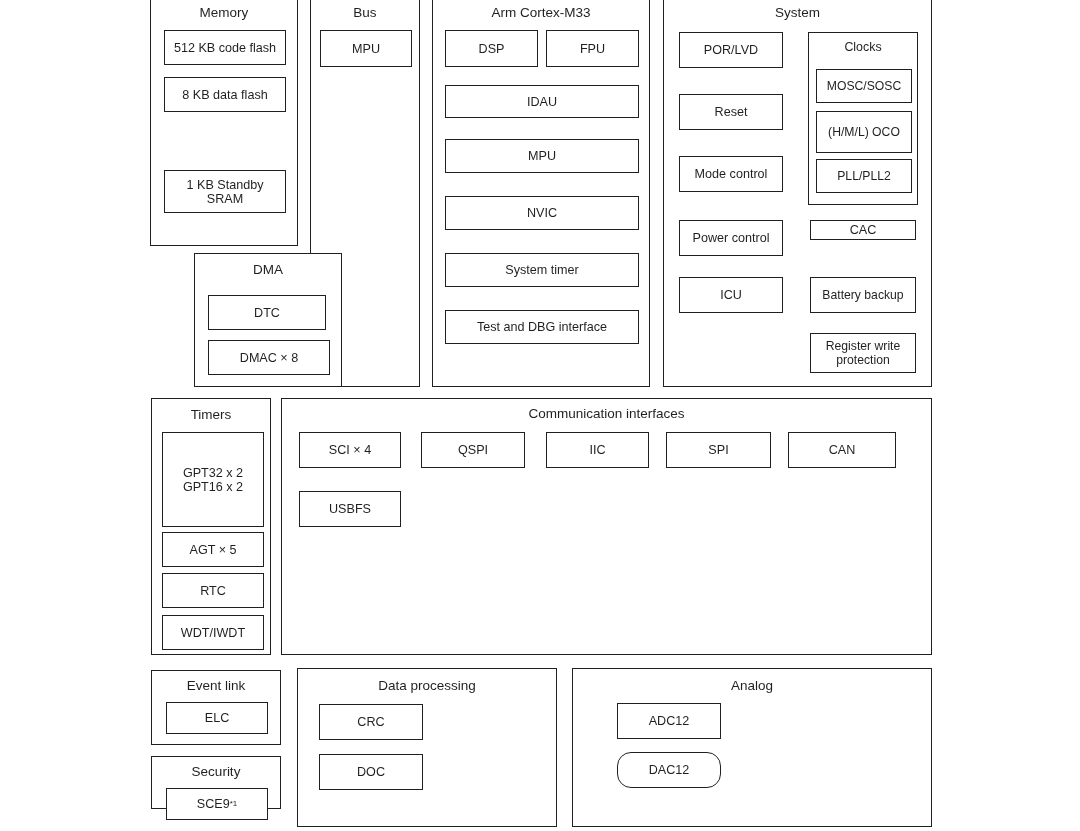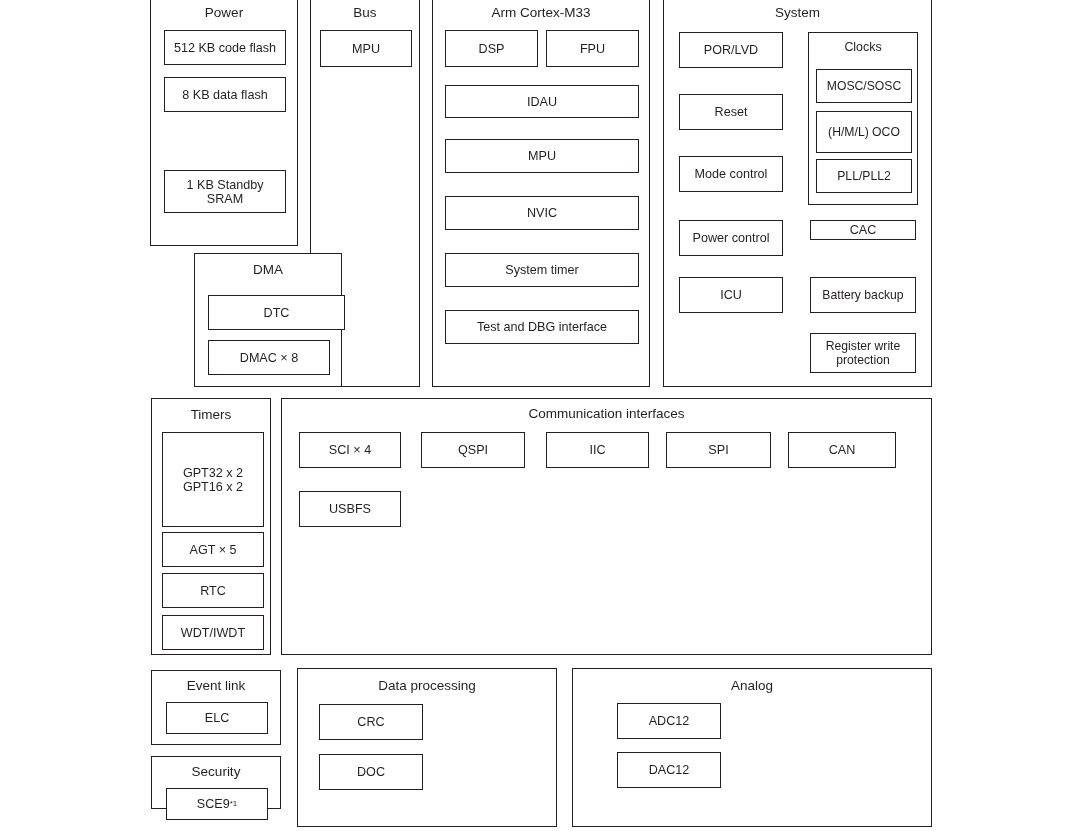--- a/index.html
+++ b/index.html
@@ -58,21 +58,21 @@
     line-height: 0;
     vertical-align: super;
   }
 </style>
 </head>
 <body>
 
 <div id="canvas">
 
   <div class="group" style="left:150px; top:-4px; width:148px; height:250px;">
-    <div class="group-title" style="top:8px;">Power</div>
+    <div class="group-title" style="top:8px;">Memory</div>
     <div class="blk" style="left:13px; top:33px; width:122px; height:35px;">512 KB code flash</div>
     <div class="blk" style="left:13px; top:80px; width:122px; height:35px;">8 KB data flash</div>
     <div class="blk" style="left:13px; top:173px; width:122px; height:43px;">1 KB Standby
 SRAM</div>
   </div>
 
   <div class="group" style="left:310px; top:-4px; width:110px; height:391px;">
     <div class="group-title" style="top:8px;">Bus</div>
     <div class="blk" style="left:9px; top:33px; width:92px; height:37px;">MPU</div>
   </div>
@@ -105,21 +105,21 @@
     </div>
 
     <div class="blk" style="left:146px; top:223px; width:106px; height:20px;">CAC</div>
     <div class="blk small" style="left:146px; top:280px; width:106px; height:36px;">Battery backup</div>
     <div class="blk small" style="left:146px; top:336px; width:106px; height:40px;">Register write
 protection</div>
   </div>
 
   <div class="group" style="left:150px; top:253px; width:148px; height:134px;margin-left:44px;">
     <div class="group-title" style="top:8px;">DMA</div>
-    <div class="blk" style="left:13px; top:41px; width:137px; height:35px;">DTC</div>
+    <div class="blk" style="left:13px; top:41px; width:118px; height:35px;">DTC</div>
     <div class="blk" style="left:13px; top:86px; width:122px; height:35px;">DMAC × 8</div>
   </div>
 
   <div class="group" style="left:151px; top:398px; width:120px; height:257px;">
     <div class="group-title" style="top:8px;">Timers</div>
     <div class="blk" style="left:10px; top:33px; width:102px; height:95px;">GPT32 x 2
 GPT16 x 2</div>
     <div class="blk" style="left:10px; top:133px; width:102px; height:35px;">AGT × 5</div>
     <div class="blk" style="left:10px; top:174px; width:102px; height:35px;">RTC</div>
     <div class="blk" style="left:10px; top:216px; width:102px; height:35px;">WDT/IWDT</div>
@@ -149,16 +149,16 @@
 
   <div class="group" style="left:297px; top:668px; width:260px; height:159px;">
     <div class="group-title" style="top:9px;">Data processing</div>
     <div class="blk" style="left:21px; top:35px; width:104px; height:36px;">CRC</div>
     <div class="blk" style="left:21px; top:85px; width:104px; height:36px;">DOC</div>
   </div>
 
   <div class="group" style="left:572px; top:668px; width:360px; height:159px;">
     <div class="group-title" style="top:9px;">Analog</div>
     <div class="blk" style="left:44px; top:34px; width:104px; height:36px;">ADC12</div>
-    <div class="blk" style="left:44px; top:83px; width:104px; height:36px;">DAC12</div>
+    <div class="blk" style="left:44px; top:83px; width:104px; height:36px;border-radius:14px;">DAC12</div>
   </div>
 
 </div>
 
 </body></html>

